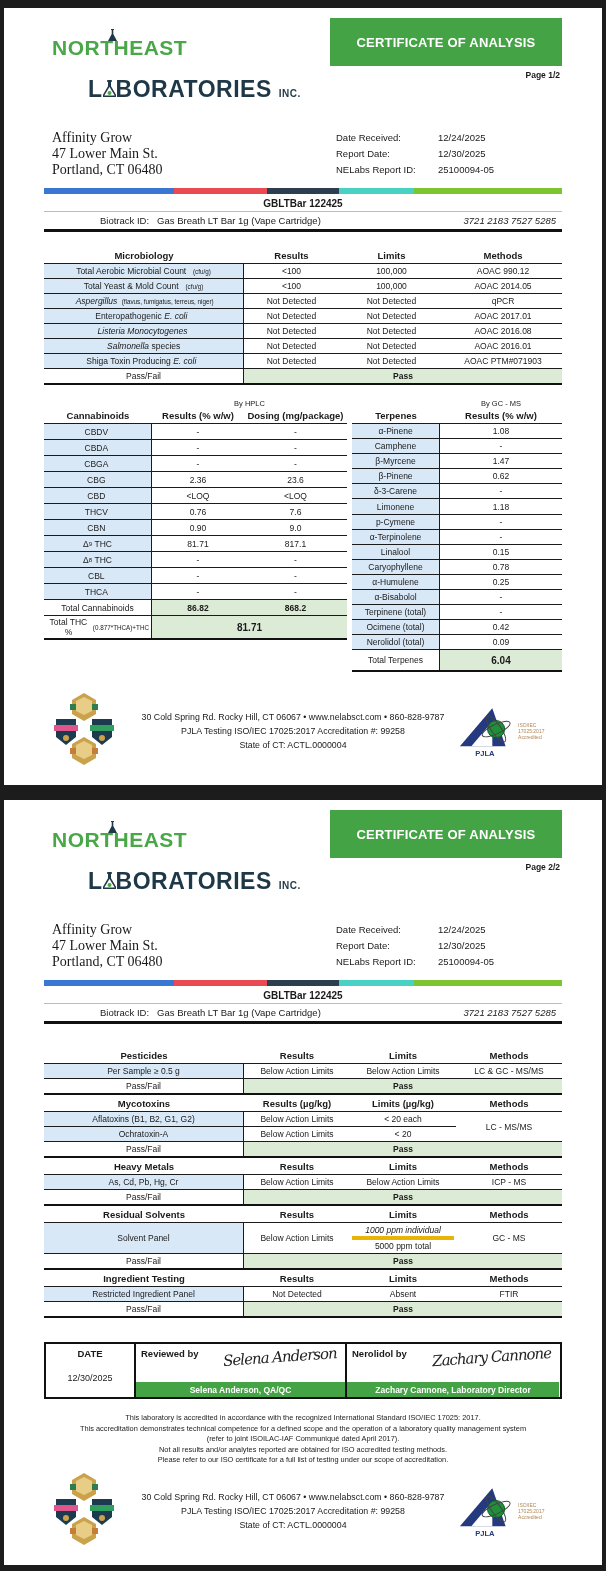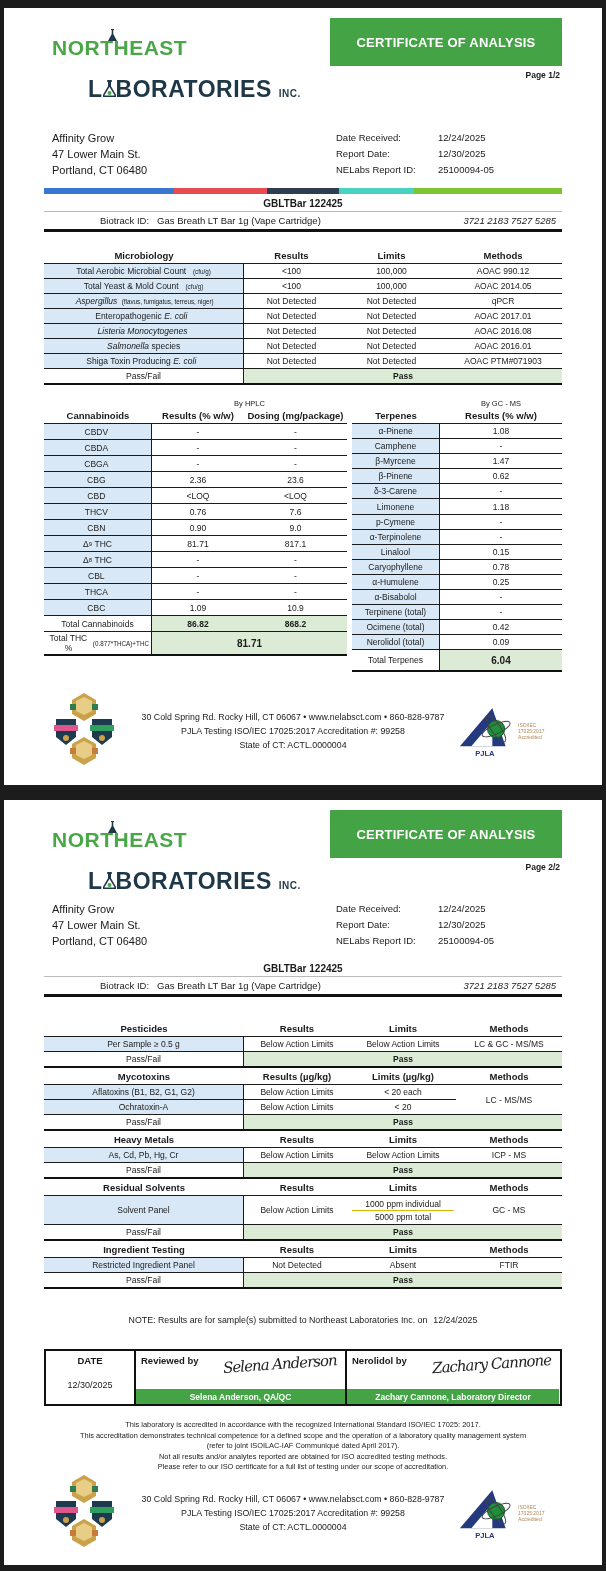--- a/index.html
+++ b/index.html
@@ -32,21 +32,21 @@
   .flask-top { position: absolute; top: 4px; left: 64px; }
   .banner {
     position: absolute; right: 0; top: 10px;
     width: 232px; height: 48px;
     background: #44a344; color: #fff;
     display: flex; align-items: center; justify-content: center;
     font-size: 13px; font-weight: bold; letter-spacing: .2px;
   }
   .pagenum { position: absolute; right: 2px; top: 62px; font-size: 8.5px; font-weight: bold; }
   .addr-meta { display: flex; margin-top: 4px; }
-  .client { padding-left: 8px; font-size: 11px; line-height: 16px; }
+  .client { padding-left: 8px; font-size: 14px; line-height: 16px; font-family: Liberation Serif, serif; }
   .meta { margin-left: auto; width: 226px; font-size: 9.5px; line-height: 16px; display: flex; flex-direction: column; }
   .meta-row { display: flex; }
   .meta-row .ml { width: 102px; }
   .meta-row .mv { }
 
   
   .stripe { display: flex; height: 6px; margin-top: 10px; }
   .stripe div { height: 100%; }
   .sample { margin-top: 2px; border-bottom: 3px solid #111; }
   .batch { text-align: center; font-weight: bold; font-size: 10px; padding: 2px 0 2px 0; border-bottom: 1px solid #bbb; }
@@ -100,21 +100,21 @@
   
   .panel { margin-top: 1px; font-size: 8.5px; }
   .panel .c1 { width: 200px; } .panel .c2 { width: 106px; } .panel .c3 { width: 106px; } .panel .c4 { width: 106px; }
   .panel .pval { width: 318px; }
   .panel .thead { font-size: 9.5px; }
   .pbody-split { display: flex; border-bottom: 1.5px solid #1b1b1b; }
   .pbody-split .left { width: 412px; }
   .pbody-split .left .tr:last-child { border-bottom: none; }
   .pbody-split .meth { width: 106px; display: flex; align-items: center; justify-content: center; text-align: center; }
   .limit2 { display: flex; flex-direction: column; justify-content: center; }
-  .limit2 .l1 { border-bottom: 1px solid #eab308; padding: 1px 0; width: 100%; }
+  .limit2 .l1 { border-bottom: 4px solid #eab308; padding: 1px 0; width: 100%; font-style: italic; }
   .limit2 .l2 { padding: 1px 0; width: 100%; }
   .tall .td { min-height: 28px; }
 
   
   .note-line { text-align: center; font-size: 8.8px; margin-top: 26px; }
   .note-line .nd { margin-left: 6px; }
   .signoff { margin-top: 24px; border: 2.5px solid #111; display: flex; font-size: 9px; }
   .sg-col { display: flex; flex-direction: column; }
   .sg-date { width: 90px; border-right: 2.5px solid #111; align-items: center; }
   .sg-date .dl { font-weight: bold; font-size: 9.5px; padding-top: 4px; }
@@ -328,25 +328,20 @@
             <div class="td d2">-</div>
             <div class="td d3">-</div>
           </div>
 
           <div class="tr">
             <div class="td lbl"><span>THCA</span><sup></sup>&nbsp;<span></span></div>
             <div class="td d2">-</div>
             <div class="td d3">-</div>
           </div>
 
-          <div class="tr">
-            <div class="td lbl"><span>CBC</span><sup></sup>&nbsp;<span></span></div>
-            <div class="td d2">1.09</div>
-            <div class="td d3">10.9</div>
-          </div>
         </div>
       <div class="tr totrow">
         <div class="td lbl">Total Cannabinoids</div>
         <div class="td d2 gr">86.82</div>
         <div class="td d3 gr">868.2</div>
       </div>
       <div class="tr thcrow">
         <div class="td lbl">
             <span>Total THC %</span>
             <small class="note">(0.877*THCA)+THC</small>
@@ -652,23 +647,20 @@
       <div class="td c2">Not Detected</div>
       <div class="td c3">Absent</div>
       <div class="td c4">FTIR</div>
     </div>
     <div class="tr passrow">
       <div class="td plbl c1">Pass/Fail</div>
       <div class="td pval">Pass</div>
     </div>
   </div>
 
-  <div class="note-line">
-    <span>NOTE: Results are for sample(s) submitted to Northeast Laboratories Inc. on</span><span class="nd">12/24/2025</span>
-  </div>
 
   <div class="signoff">
     <div class="sg-col sg-date">
       <div class="dl">DATE</div>
       <div class="dv">12/30/2025</div>
     </div>
     <div class="sg-col sg-rev">
       <div class="sg-top">
         <span class="sg-label">Reviewed by</span>
         <span class="sig">Selena Anderson</span>

